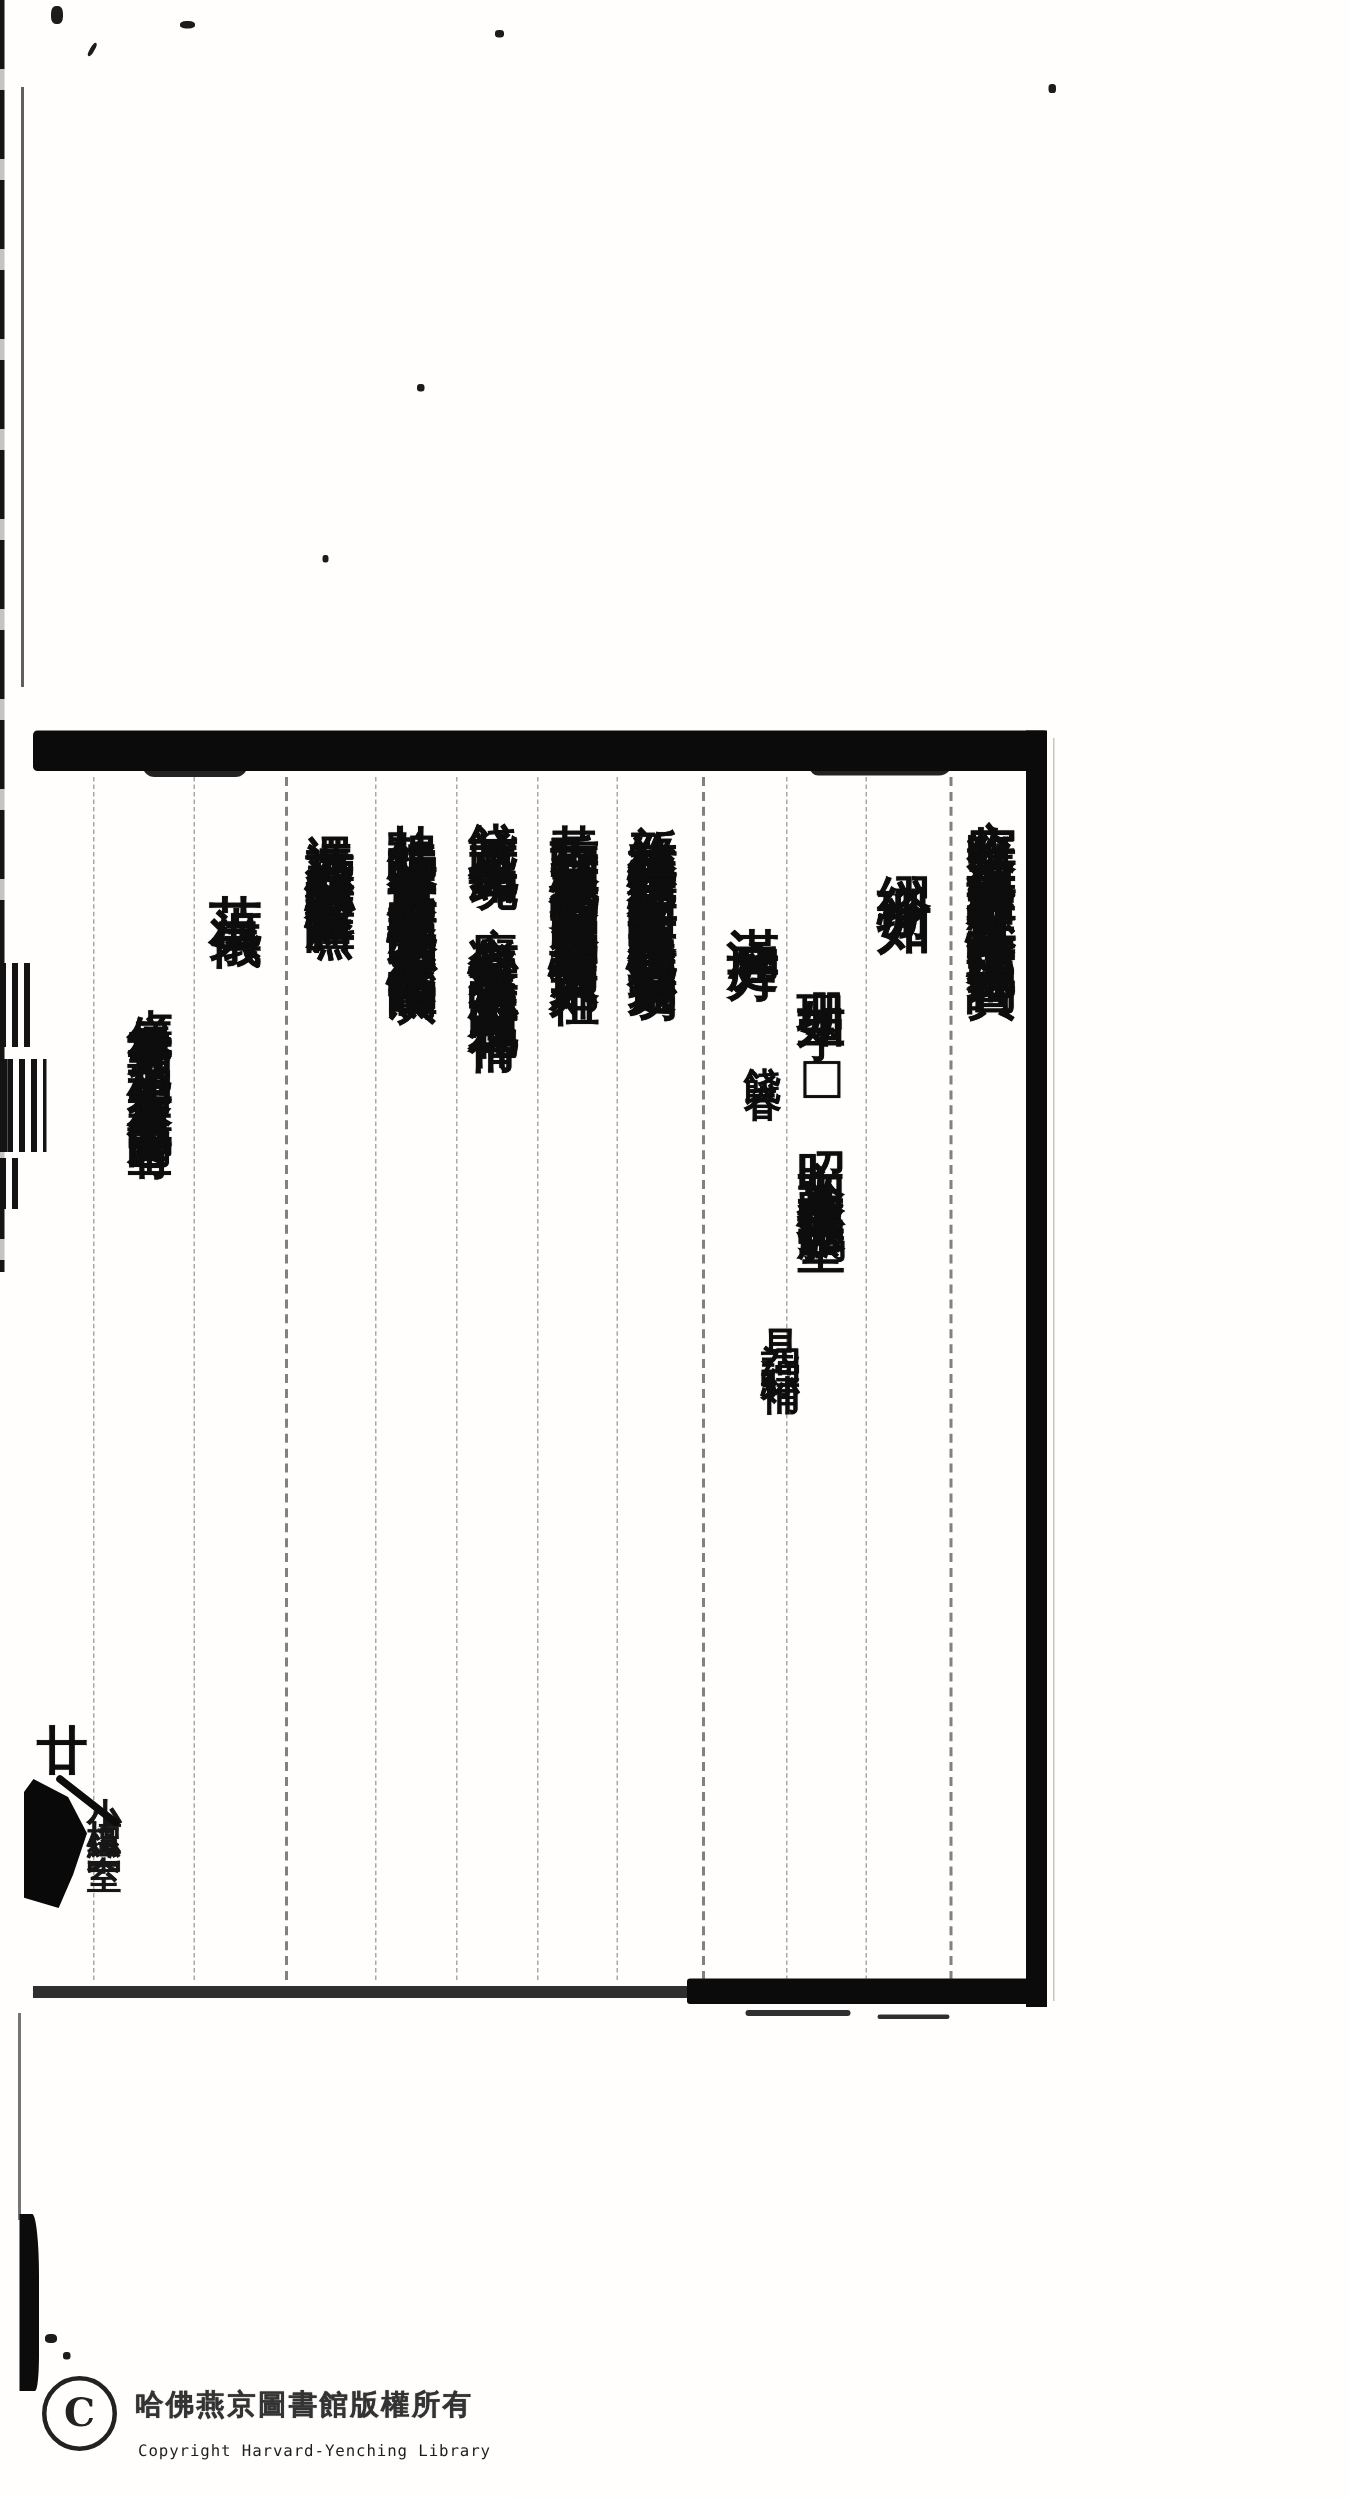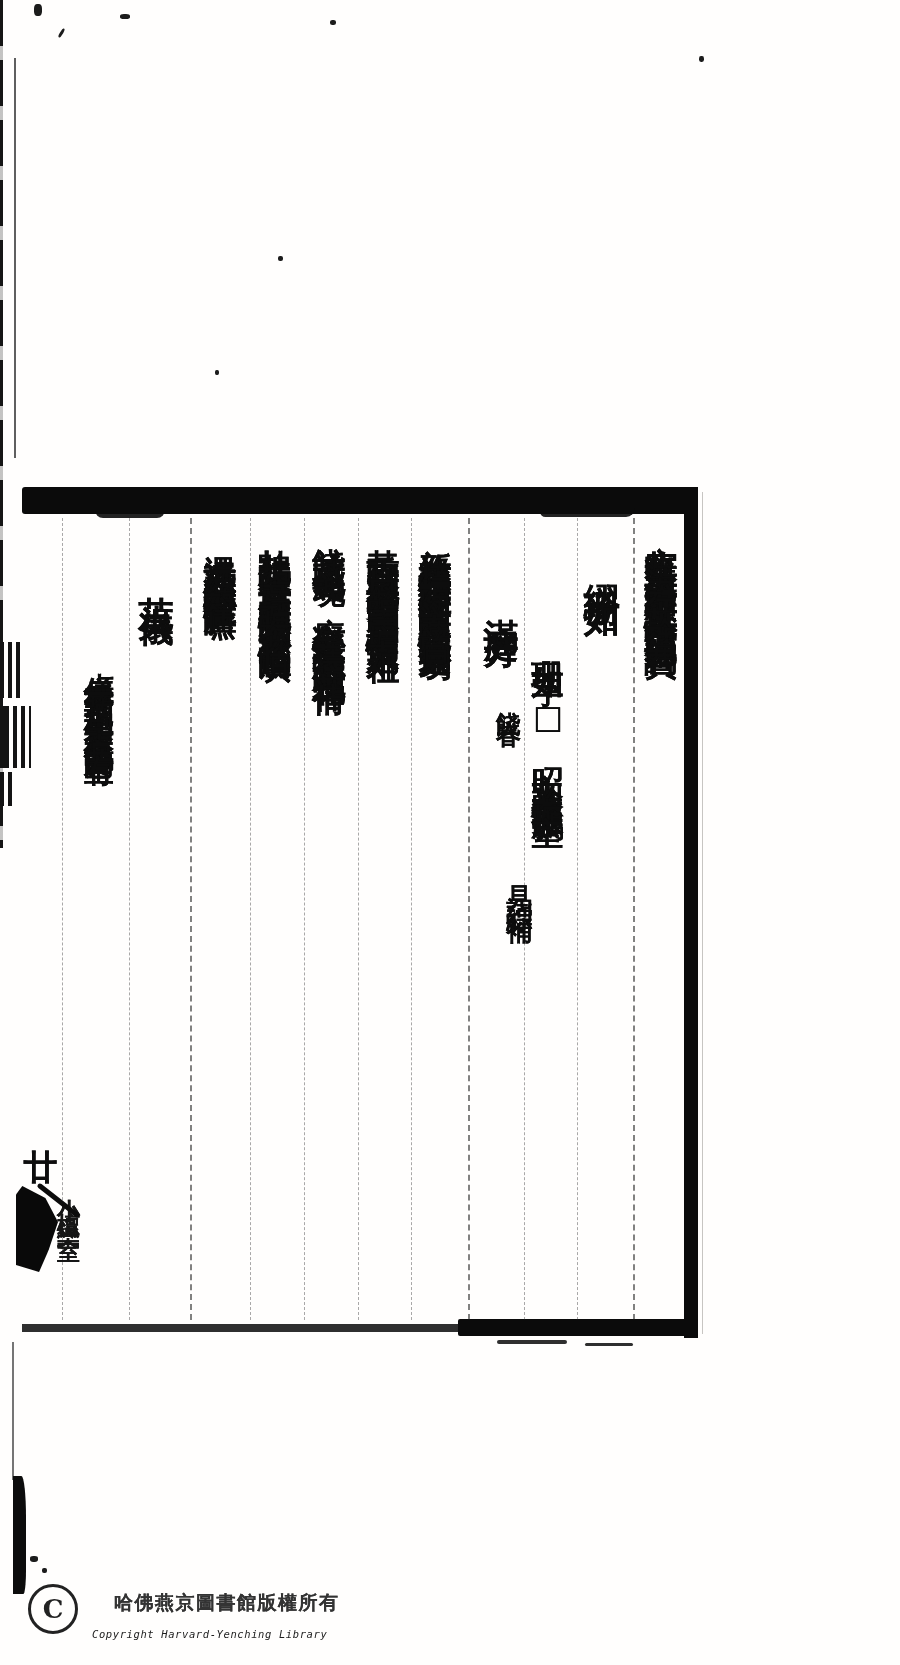--- a/index.html
+++ b/index.html
@@ -62,25 +62,25 @@
   
   #stamp{position:absolute;left:26px;top:1582px;width:420px;height:70px;color:#2e2e2e;}
   #stamp-circle{
     position:absolute;left:2px;top:2px;width:44px;height:44px;border:3.5px solid #222;
     border-radius:50%;display:flex;align-items:center;justify-content:center;
     font-size:26px;font-weight:700;color:#222;
     font-family:"DejaVu Serif","Liberation Serif",serif;
   }
   #stamp-cn{
     position:absolute;left:64px;top:8px;font-size:19px;letter-spacing:1.5px;
-    font-weight:700;color:#333;text-shadow:0 0 .6px #444;margin-left:24px;
+    font-weight:700;color:#333;text-shadow:0 0 .6px #444;
   }
   #stamp-en{
     position:absolute;left:66px;top:46px;font-size:10.5px;letter-spacing:.6px;
-    color:#1d1d1d;font-family:"DejaVu Sans Mono","Liberation Mono",monospace;font-style:italic;
+    color:#1d1d1d;font-family:"DejaVu Sans Mono","Liberation Mono",monospace;
   }
 </style>
 </head>
 <body>
 
 <div id="scan">
 
   <div class="speck" style="left:34px;top:4px;width:8px;height:12px;"></div>
   <div class="speck" style="left:120px;top:14px;width:10px;height:5px;"></div>
   <div class="speck" style="left:330px;top:20px;width:6px;height:5px;"></div>

